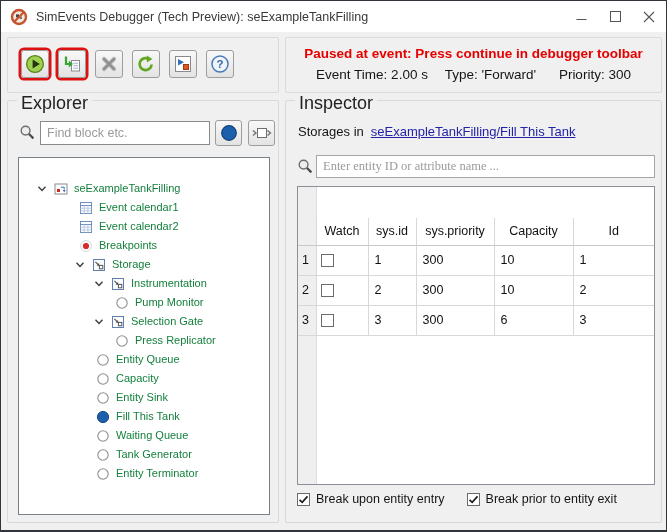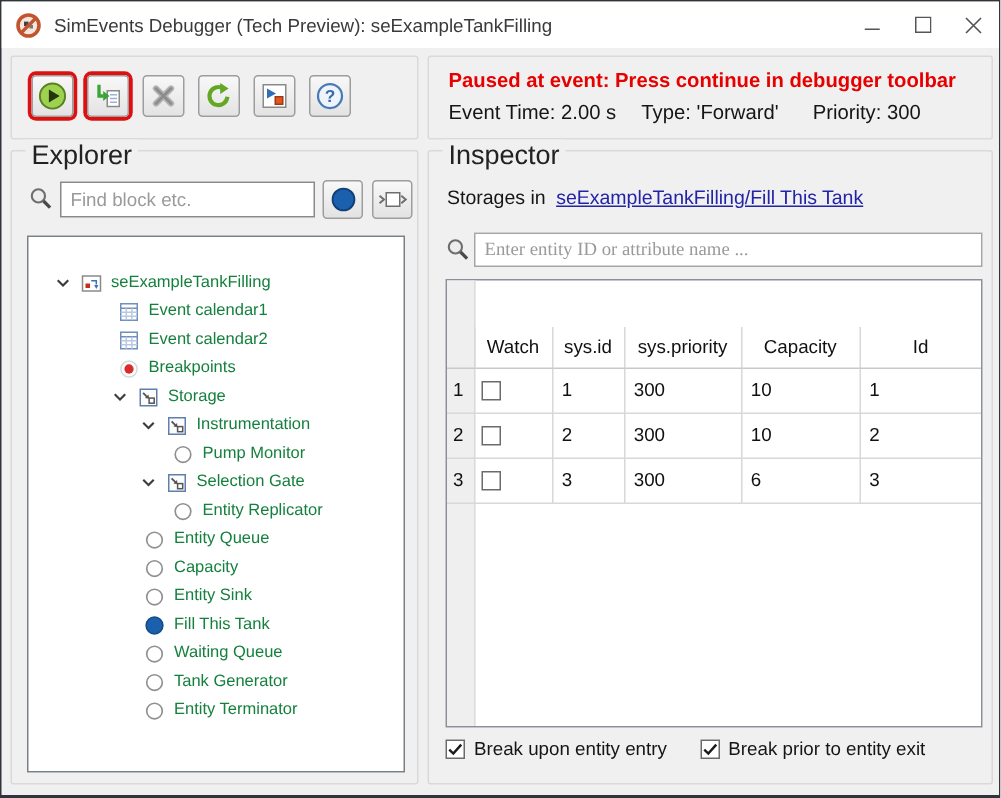--- a/index.html
+++ b/index.html
@@ -14,21 +14,21 @@
               display:flex; align-items:center; }
   .app-icon { margin-left:9px; width:18px; height:18px; flex:0 0 auto; }
   .title-text { margin-left:8px; font-size:12.5px; color:#3a3a3a; white-space:nowrap; }
   .win-controls { margin-left:auto; display:flex; height:100%; }
   .win-btn { width:34px; height:100%; display:flex; align-items:center; justify-content:center;
              background:transparent; border:none; cursor:default; }
 
   
   .panel { position:absolute; border:1px solid #dadada; border-radius:2px; background:#f0f0f0; }
   #toolbar-panel { left:6px; top:36px; width:272px; height:56px; }
-  #message-panel { left:284px; top:36px; width:377px; height:56px; padding:8px 13px 0 13px; }
+  #message-panel { left:284px; top:36px; width:377px; height:56px; padding:8px 13px 0 13px;text-align:center; }
   .paused-msg { color:#e60000; font-weight:bold; font-size:13.5px; white-space:nowrap; }
   .event-info { margin-top:6px; font-size:13.5px; color:#151515; white-space:nowrap; }
   .event-info span.gap1 { margin-left:13px; }
   .event-info span.gap2 { margin-left:19px; }
 
   .tb-row { display:flex; gap:9px; padding:12px 0 0 13px; }
   .tb-btn { width:28px; height:28px; background:linear-gradient(#f8f8f8,#e3e3e3);
             border:1px solid #9d9d9d; border-radius:3px; display:flex; align-items:center;
             justify-content:center; padding:0; }
   .tb-btn.highlighted { box-shadow:0 0 0 2.5px #dd1111; }
@@ -330,21 +330,21 @@
             </svg>
           </span>
           <span class="t-label" style="left:112px">Selection Gate</span>
         </div>
         <div class="tree-row">
           <span class="t-icon icon" style="left:96px">
             <svg width="14" height="14" viewBox="0 0 14 14">
               <circle cx="7" cy="7" r="5.2" fill="#fff" stroke="#8f8f8f" stroke-width="1.1"></circle>
             </svg>
           </span>
-          <span class="t-label" style="left:116px">Entity Replicator</span>
+          <span class="t-label" style="left:116px">Press Replicator</span>
         </div>
         <div class="tree-row">
           <span class="t-icon icon" style="left:77px">
             <svg width="14" height="14" viewBox="0 0 14 14">
               <circle cx="7" cy="7" r="5.2" fill="#fff" stroke="#8f8f8f" stroke-width="1.1"></circle>
             </svg>
           </span>
           <span class="t-label" style="left:97px">Entity Queue</span>
         </div>
         <div class="tree-row">

